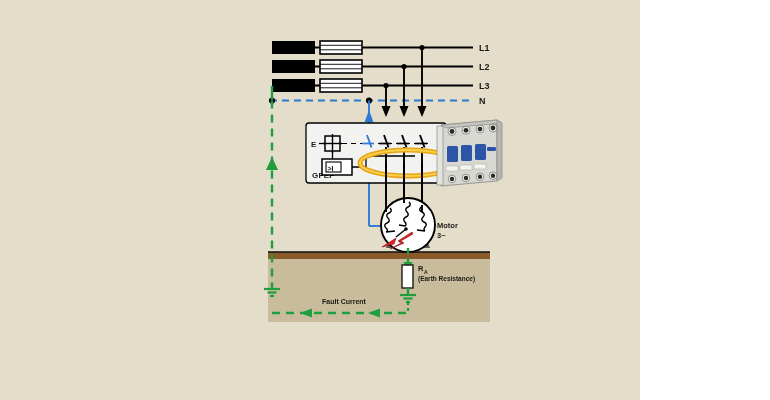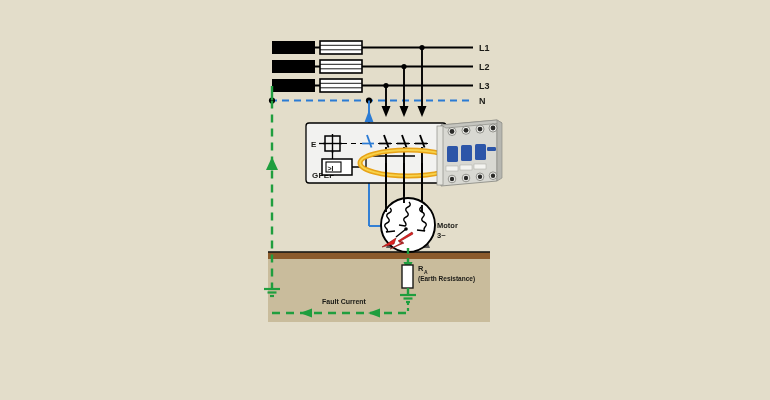--- a/index.html
+++ b/index.html
@@ -2,21 +2,21 @@
 <html><head>
 <meta charset="utf-8">
 <style>
   html, body {
     margin: 0;
     padding: 0;
     background: #ffffff;
   }
   #root {
     position: relative;
-    width: 770px;
+    width: 640px;
     height: 400px;
     background: #e3ddca;
     overflow: hidden;
     font-family: "Liberation Sans", sans-serif;
   }
   svg#diagram {
     position: absolute;
     left: 0;
     top: 0;
     width: 770px;

